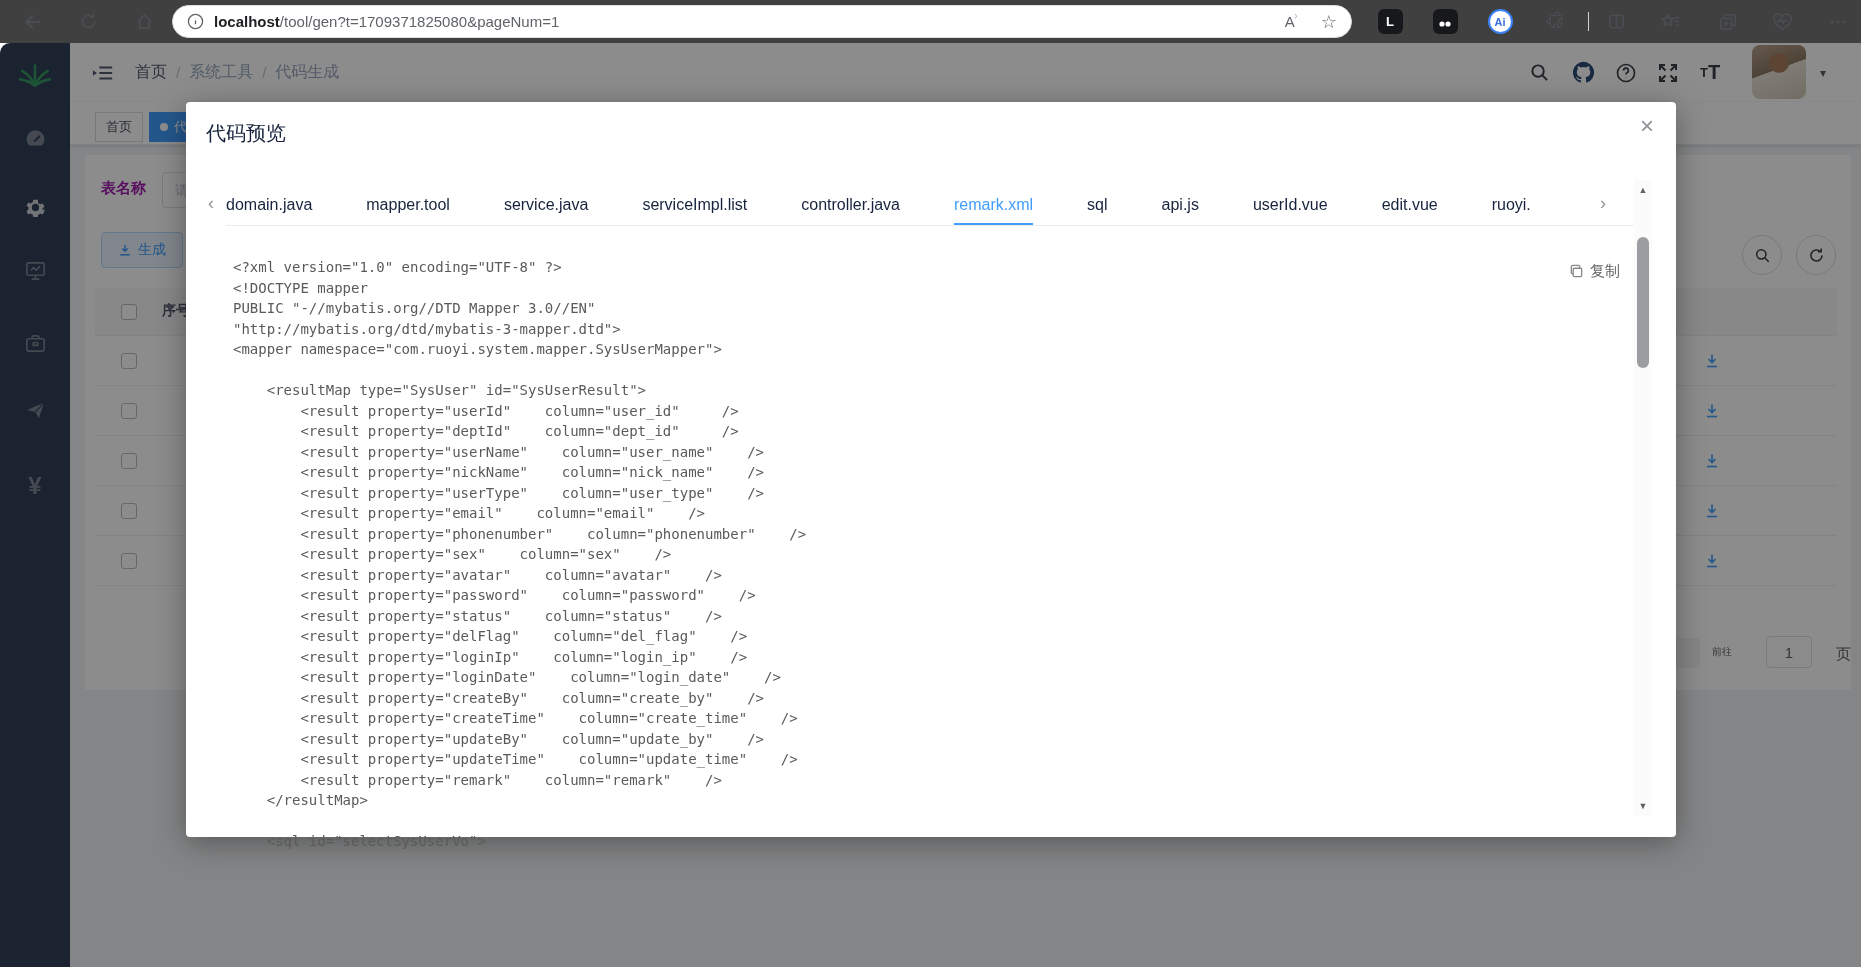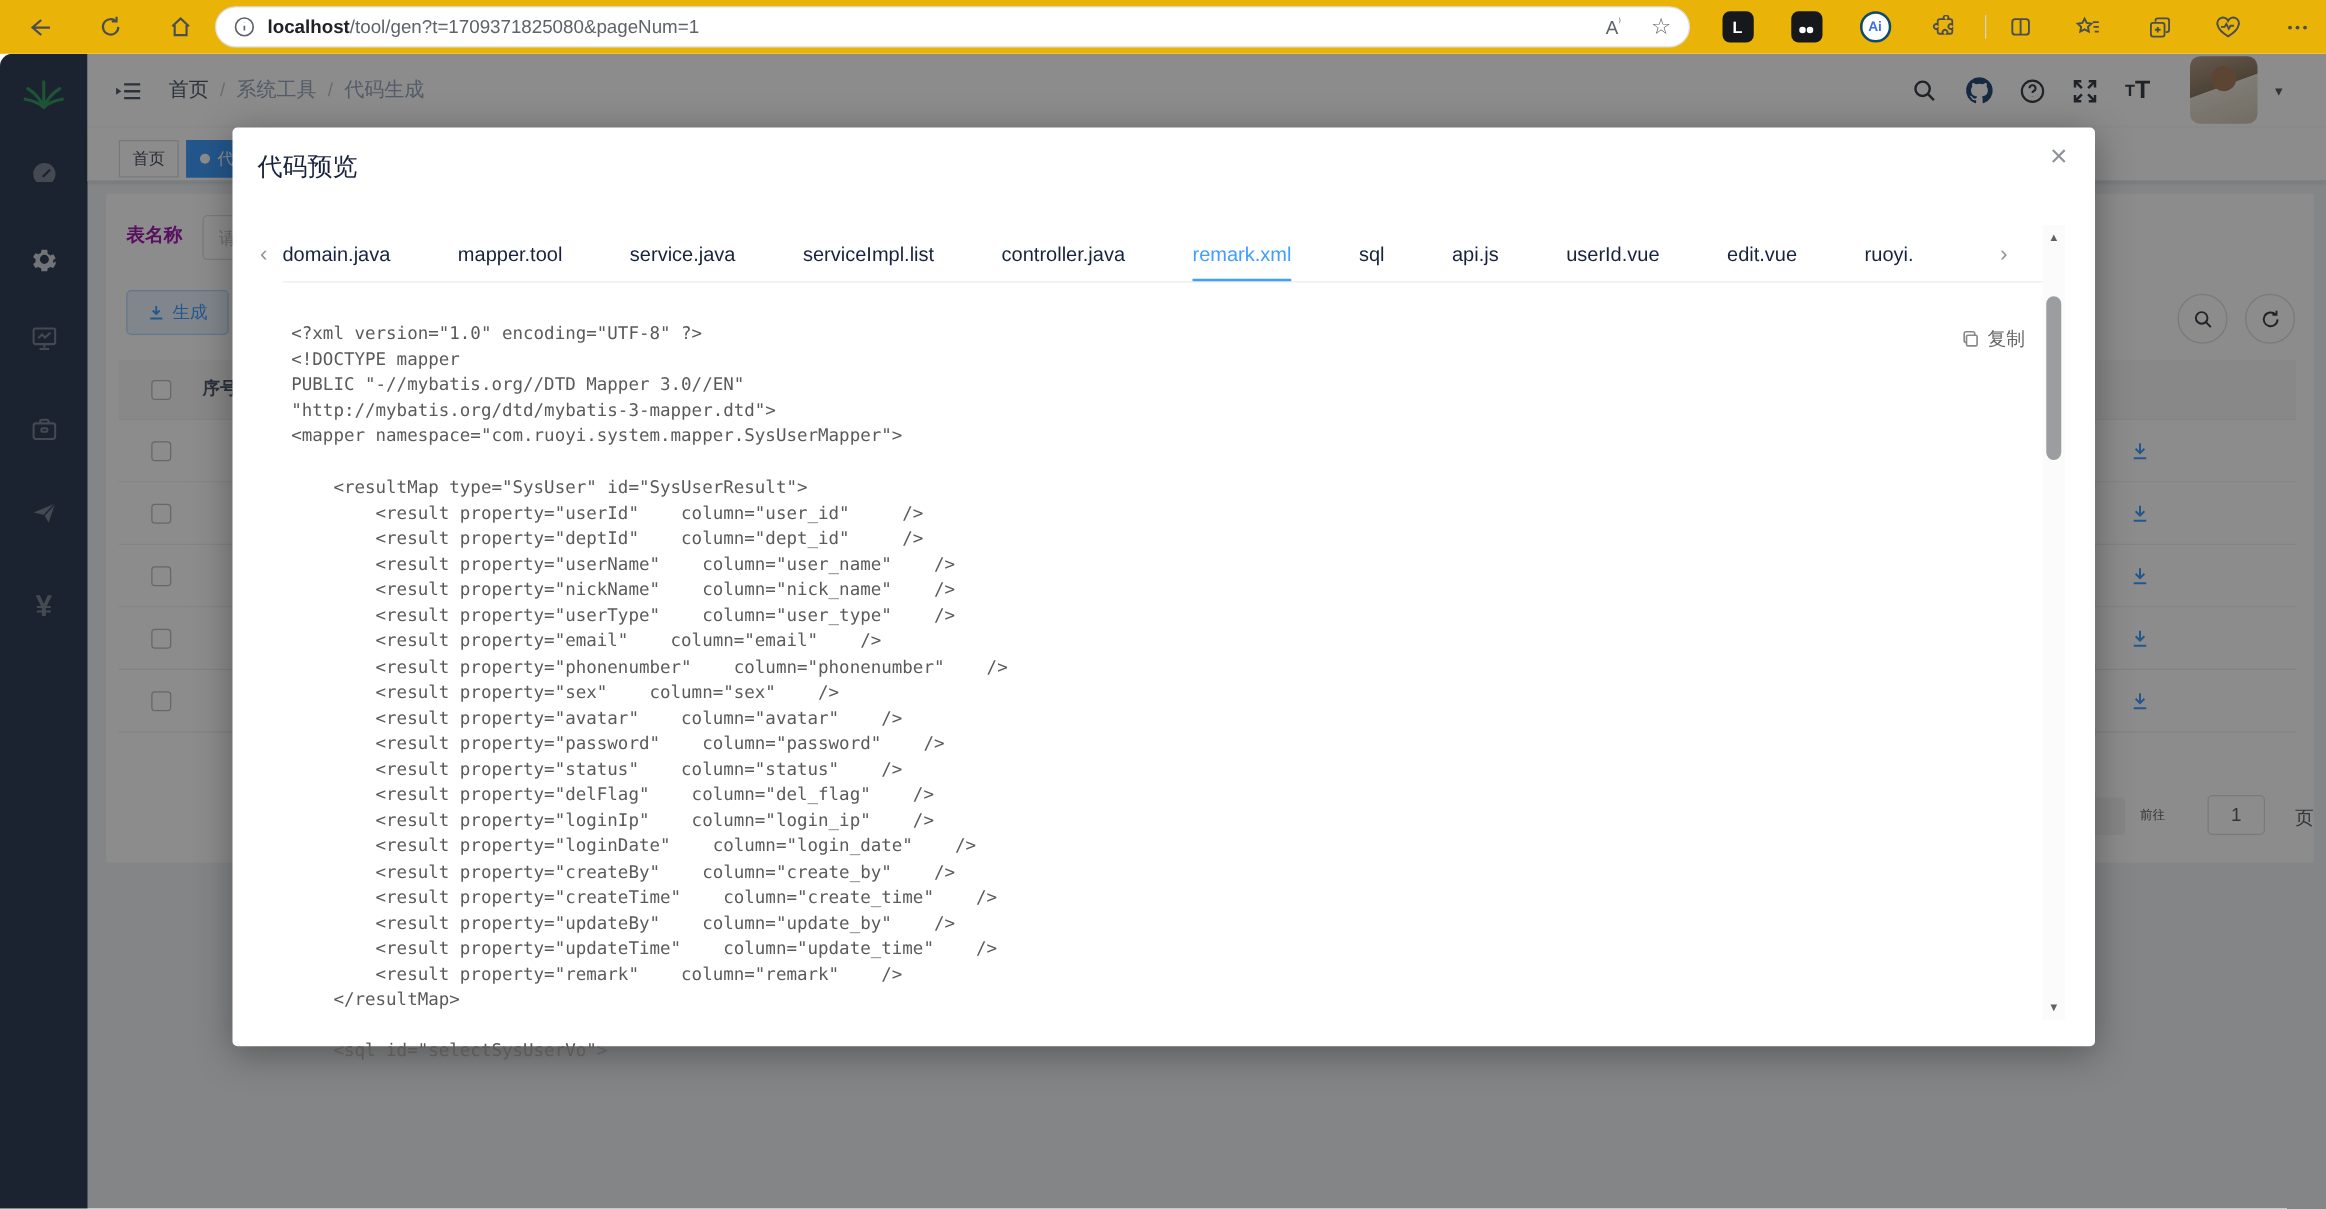--- a/index.html
+++ b/index.html
@@ -2,21 +2,21 @@
 <html><head>
 <meta charset="utf-8">
 <style>
   * { margin:0; padding:0; box-sizing:border-box; }
   html,body { width:1861px; height:967px; overflow:hidden; }
   body { font-family:"Liberation Sans","DejaVu Sans",sans-serif; position:relative; background:#fff; }
   .abs { position:absolute; }
   svg { display:block; }
 
   
-  .browser-bar { position:absolute; top:0; left:0; width:1861px; height:43px; background:#eab308; z-index:200; }
+  .browser-bar { position:absolute; top:0; left:0; width:1861px; height:43px; background:#404040; z-index:200; }
   .bicon { position:absolute; top:0; height:43px; display:flex; align-items:center; justify-content:center; color:#4a4d52; cursor:pointer; }
   .url-pill { position:absolute; left:172px; top:5px; width:1180px; height:33px; background:#fff; border:1px solid #dcdee2; border-radius:17px; display:flex; align-items:center; padding:0 14px; z-index:1; }
   .url-text { font-size:15px; color:#202124; margin-left:10px; white-space:nowrap; }
   .url-text .rest { color:#5f6368; }
   .pill-right { margin-left:auto; display:flex; align-items:center; gap:24px; color:#5f6368; }
   .ext-sq { width:25px; height:25px; border-radius:6px; background:#17181c; color:#fff; display:flex; align-items:center; justify-content:center; font-size:13px; font-weight:bold; }
   .divider-v { position:absolute; top:12px; width:1px; height:19px; background:#cfd1d4; }
 
   
   .app { position:absolute; top:43px; left:0; width:1861px; height:924px; background:#f0f2f5; border-top-left-radius:10px; overflow:hidden; }
@@ -109,21 +109,21 @@
     </span>
   <span class="bicon" style="left:1432px;width:26px;">
     <span class="ext-sq">
         <svg width="16" height="12" viewBox="0 0 16 12">
           <circle cx="5" cy="8" r="2.6" fill="#fff"></circle>
           <circle cx="11" cy="8" r="2.6" fill="#fff"></circle>
         </svg>
       </span>
   </span>
   <span class="bicon" style="left:1487px;width:26px;">
-    <span style="width:25px;height:25px;border-radius:50%;border:2px solid #0c4a6e;color:#3b6fe0;display:flex;align-items:center;justify-content:center;font-size:11px;font-weight:bold;background:#fff;">Ai</span>
+    <span style="width:25px;height:25px;border-radius:50%;border:2px solid #3b82f6;color:#3b6fe0;display:flex;align-items:center;justify-content:center;font-size:11px;font-weight:bold;background:#fff;">Ai</span>
   </span>
   <span class="bicon" style="left:1543px;width:26px;">
     <svg width="20" height="20" viewBox="0 0 24 24" fill="none" stroke="#4a4d52" stroke-width="1.7">
         <path d="M9 4h2.2a2.3 2.3 0 1 1 3.6 0H17a2 2 0 0 1 2 2v3.2a2.3 2.3 0 1 0 0 3.6V16a2 2 0 0 1-2 2h-3.2a2.3 2.3 0 1 0-3.6 0H7a2 2 0 0 1-2-2v-3.2a2.3 2.3 0 1 1 0-3.6V6a2 2 0 0 1 2-2h2z"></path>
       </svg>
   </span>
   <span class="divider-v" style="left:1588px;"></span>
   <span class="bicon" style="left:1603px;width:26px;">
     <svg width="19" height="19" viewBox="0 0 20 20" fill="none" stroke="#4a4d52" stroke-width="1.6">
         <rect x="3" y="3.5" width="14" height="13" rx="2.5"></rect>

